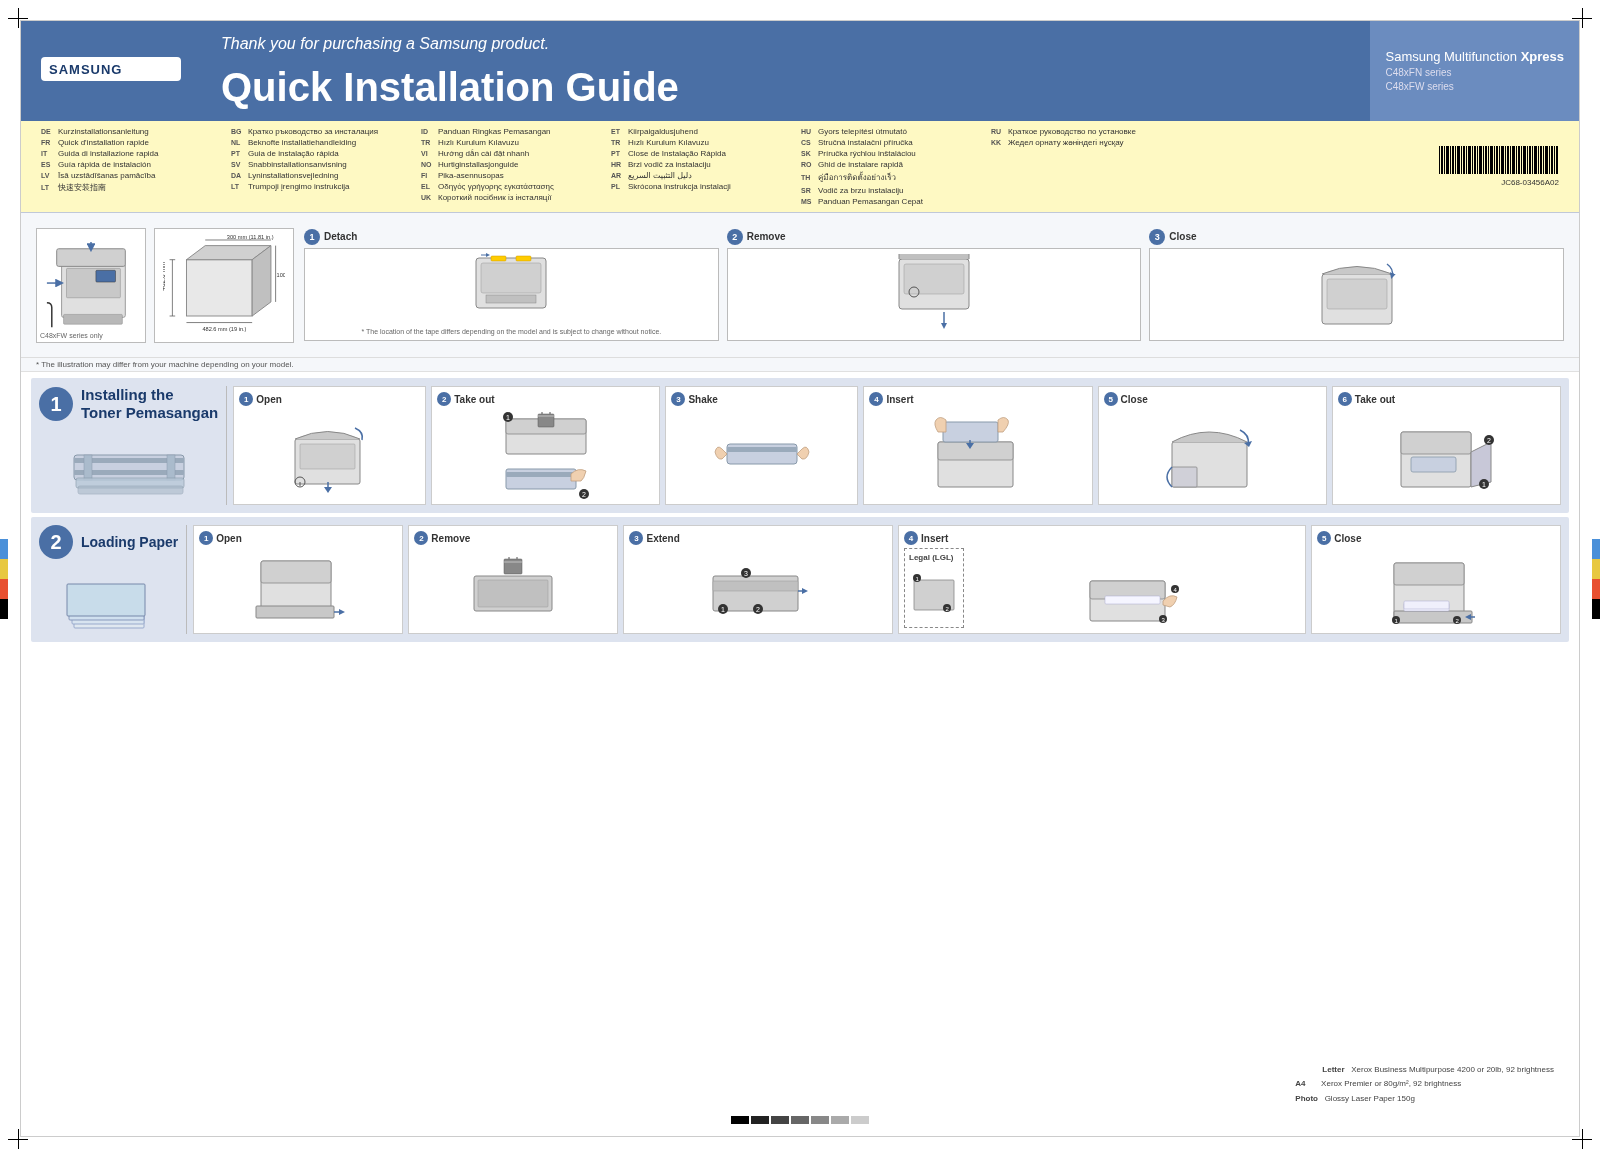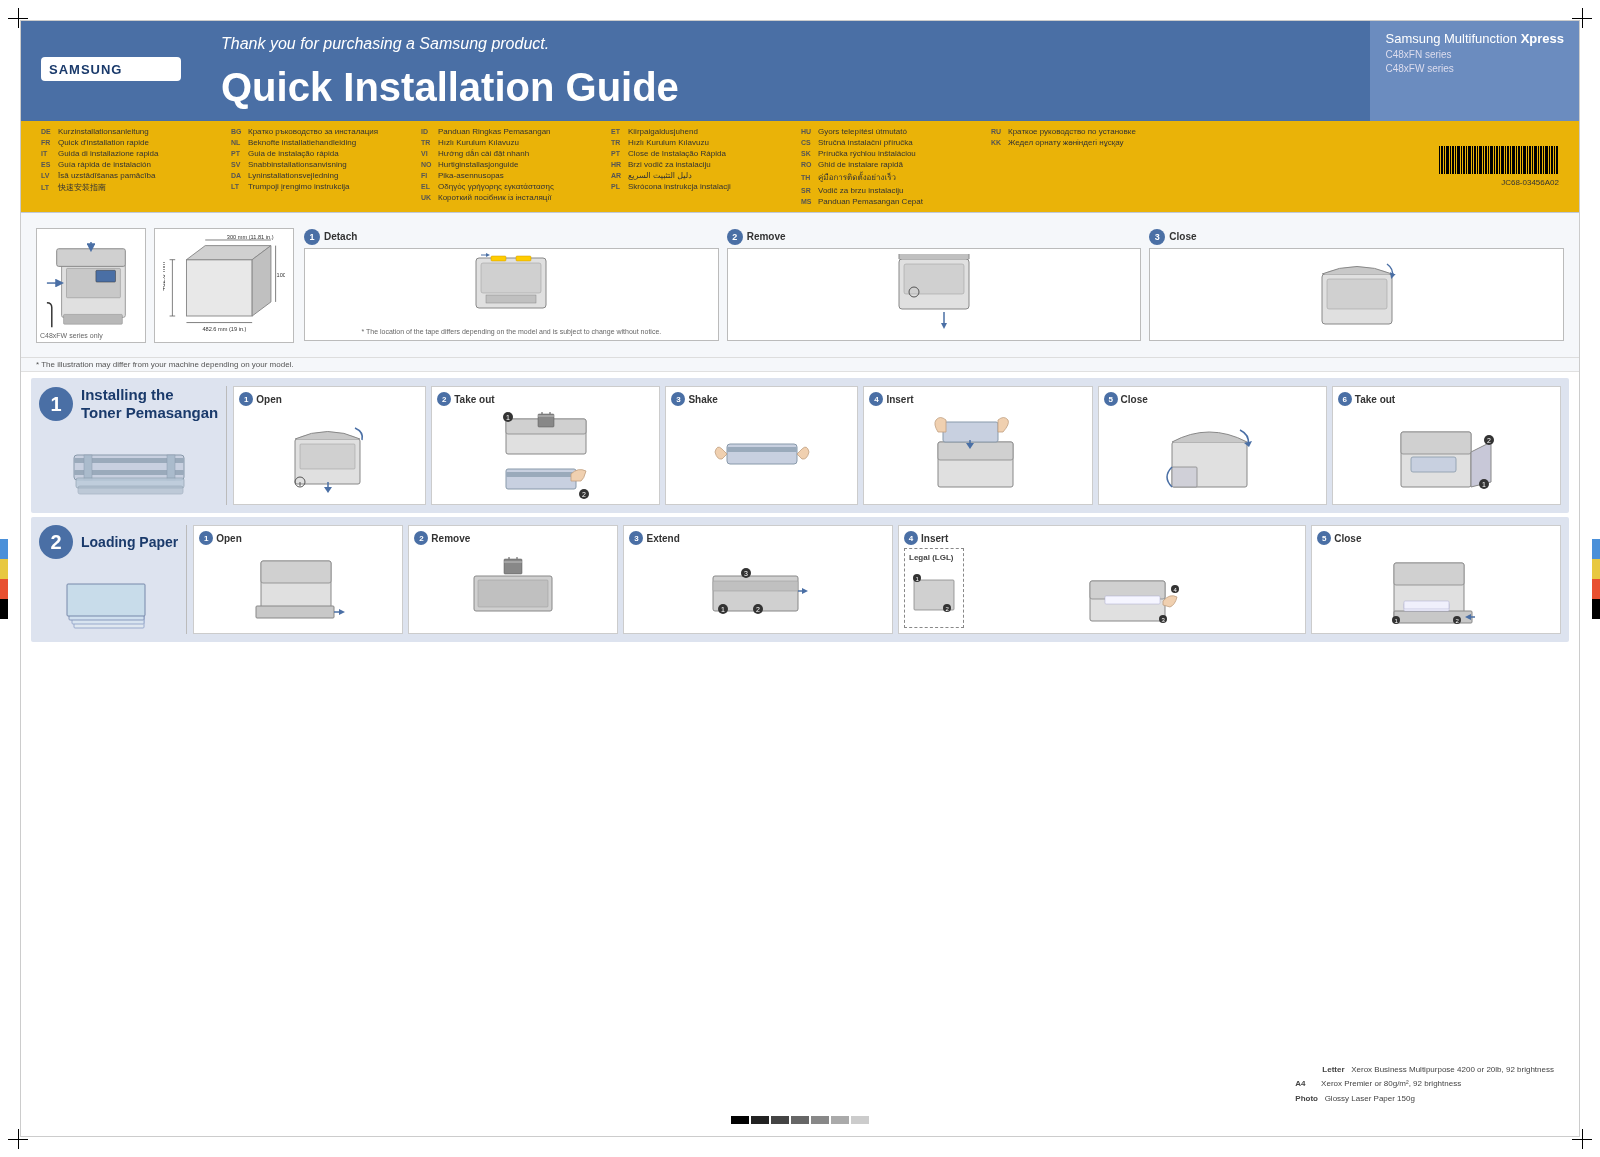--- a/index.html
+++ b/index.html
@@ -111,35 +111,36 @@
       font-weight: 900;
       color: #fff;
       line-height: 1;
     }
     .header-right {
       background: #6b8cbf;
       padding: 10px 15px;
       min-width: 160px;
       display: flex;
       flex-direction: column;
+      justify-content: center;
     }
     .product-name {
       font-size: 13px;
       color: #fff;
       margin-bottom: 2px;
     }
     .product-series {
       font-size: 10px;
       color: #dde;
       line-height: 1.4;
     }
 
     
     .lang-section {
-      background: #eab308;
+      background: #fef9c3;
       padding: 6px 20px;
       display: flex;
       gap: 30px;
       border-bottom: 1px solid #c0c8d8;
     }
     .lang-col {
       display: flex;
       flex-direction: column;
       gap: 2px;
       min-width: 160px;

